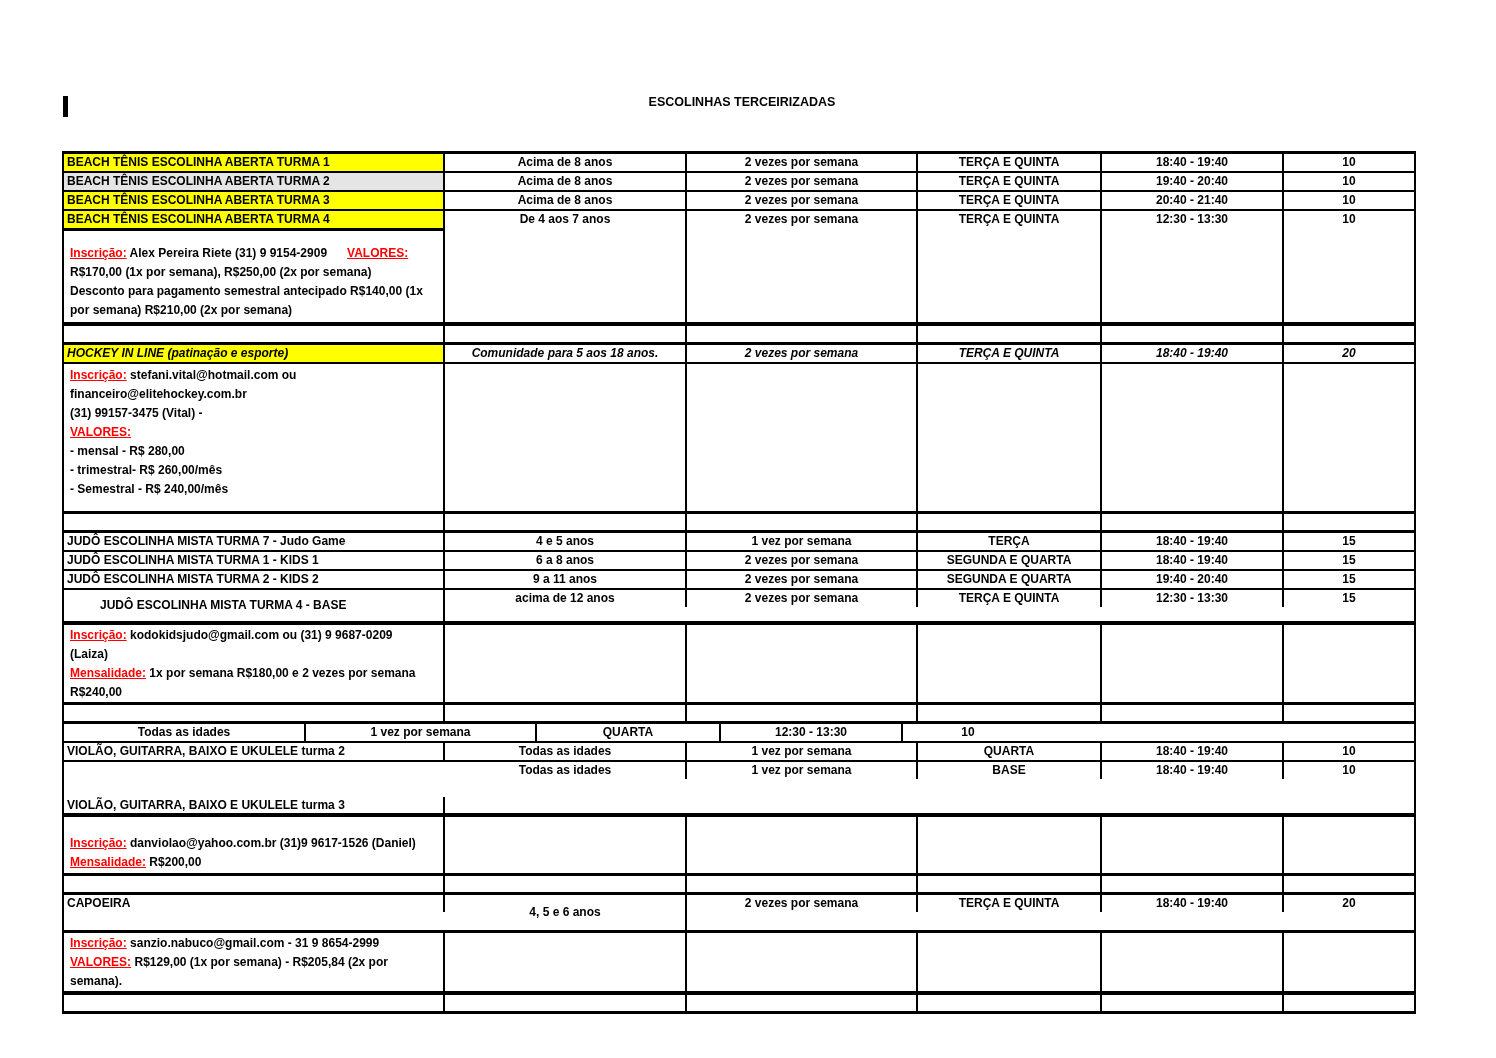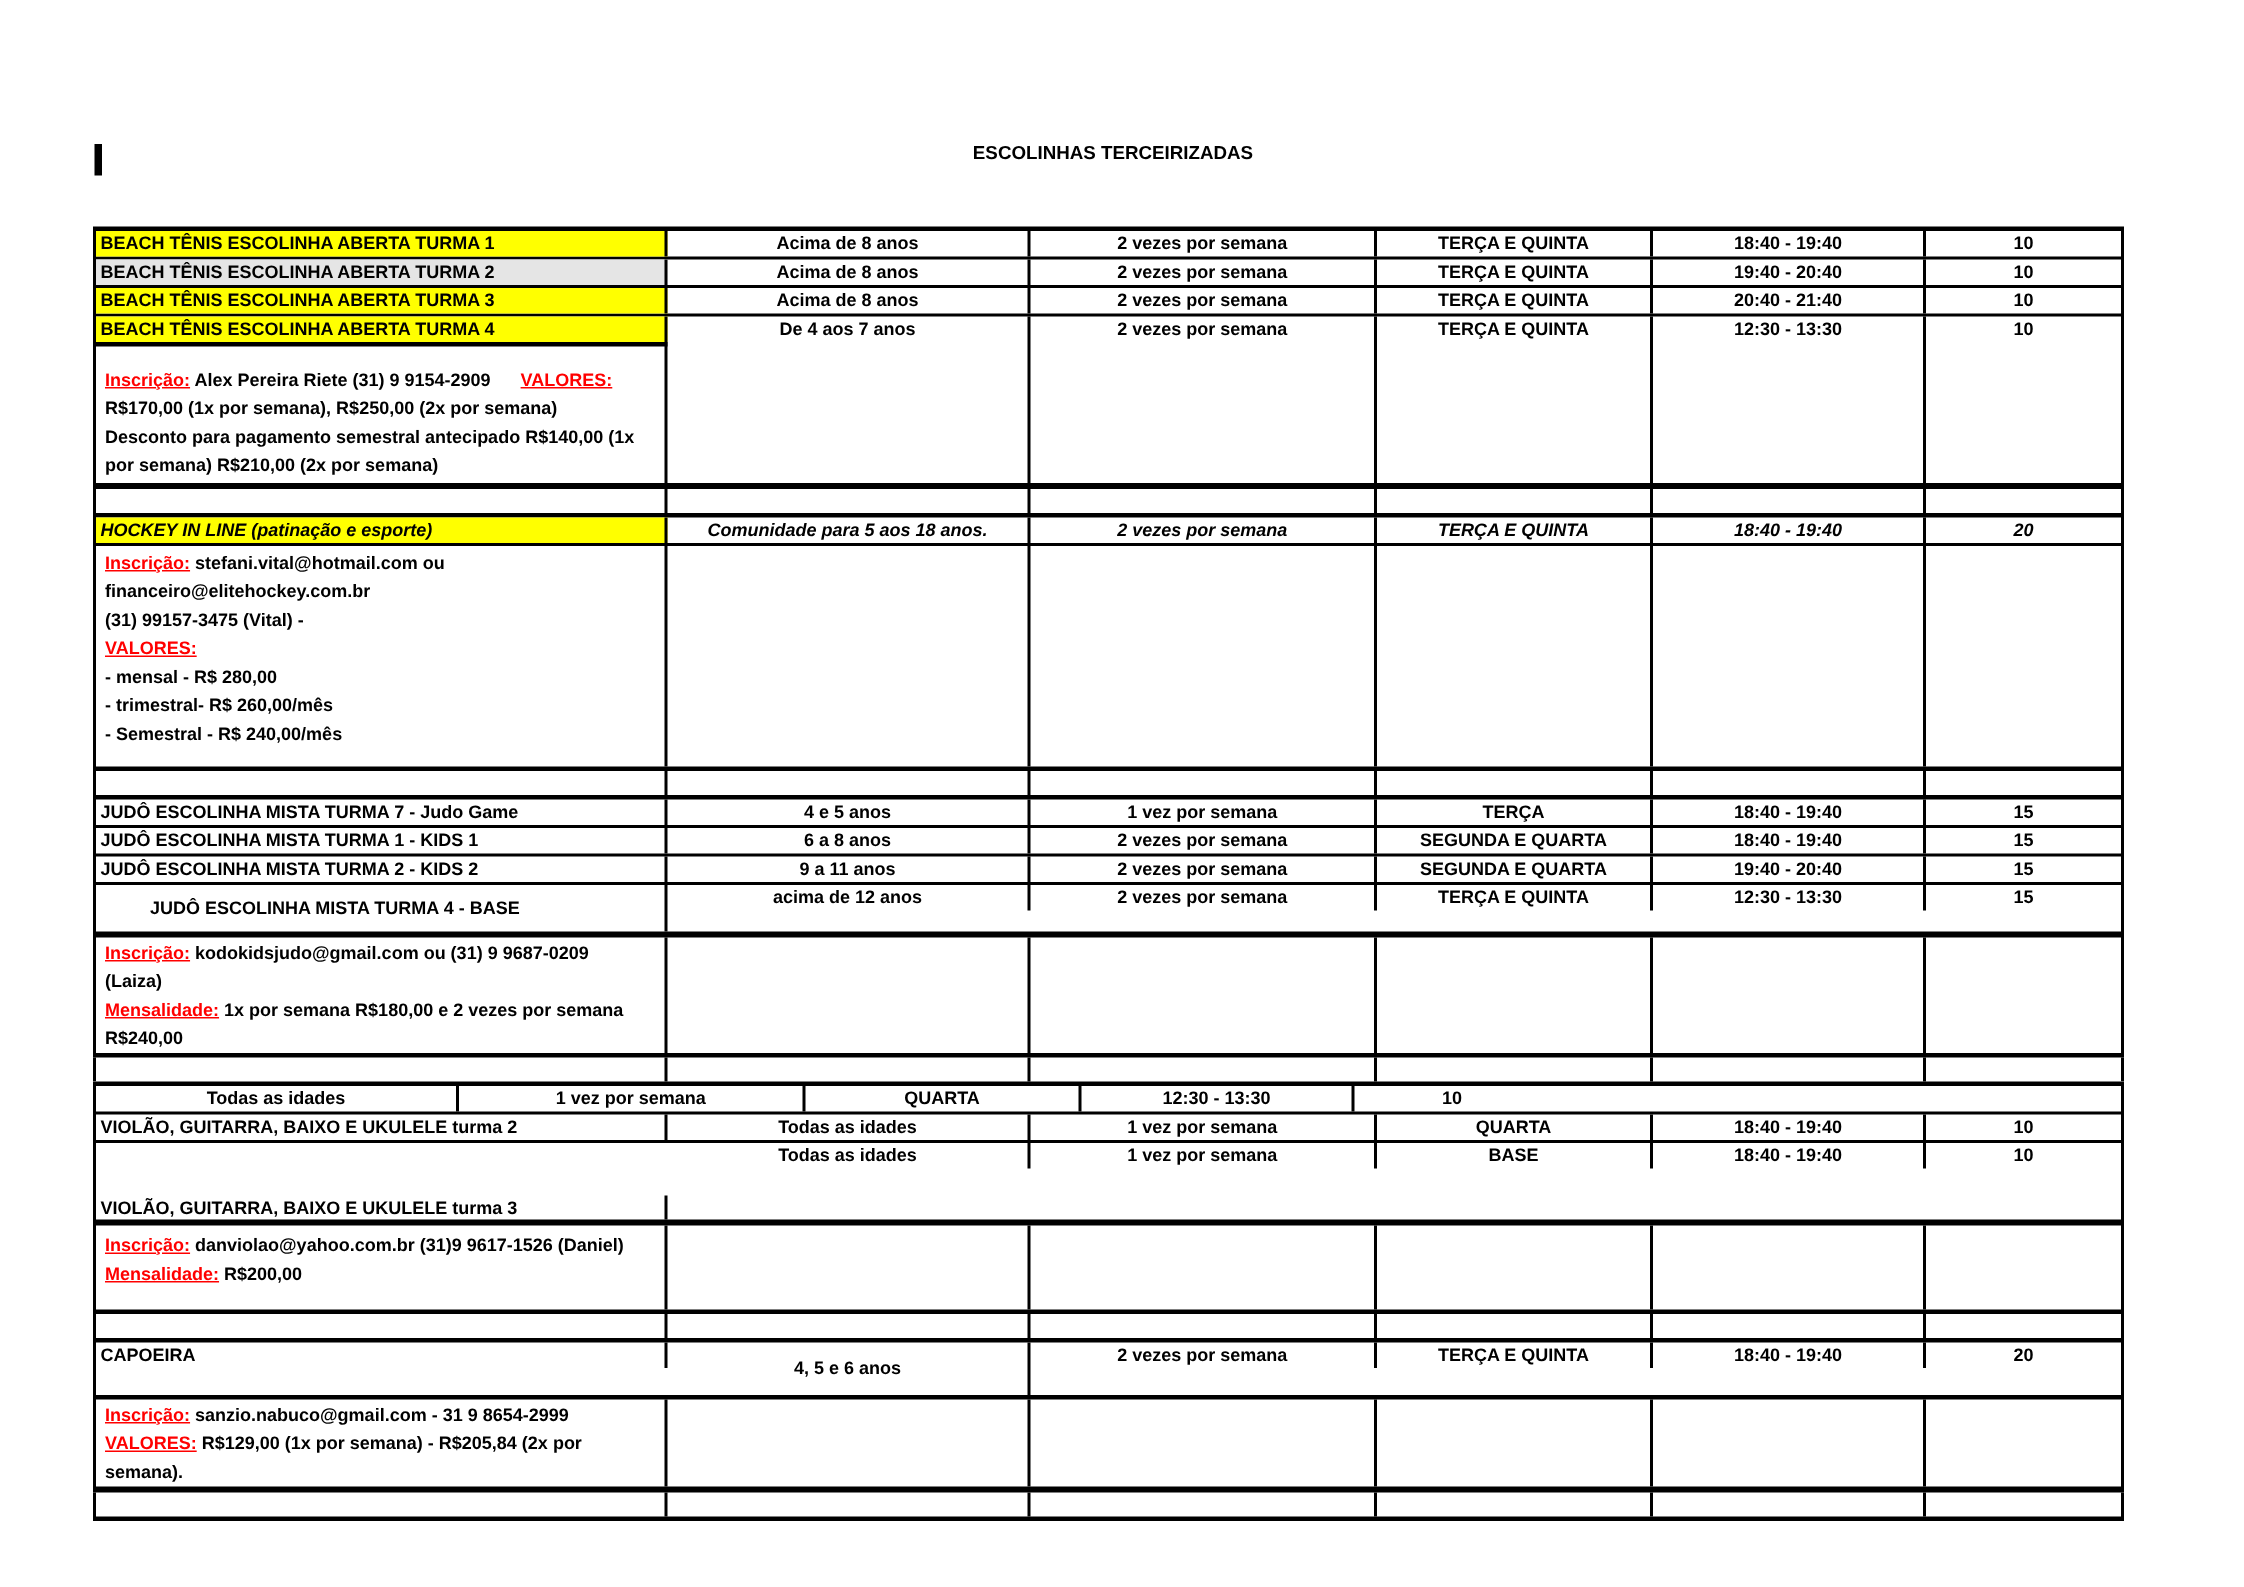--- a/index.html
+++ b/index.html
@@ -189,21 +189,21 @@
       <div class="row" style="border-bottom: 4px solid rgb(0, 0, 0);">
         <div class="cell c0" style="height: 16px; margin-top: 35px;">VIOLÃO, GUITARRA, BAIXO E UKULELE turma 3</div>
         <div class="cell c1" style="height: 17px;">Todas as idades</div>
         <div class="cell c2" style="height: 17px;">1 vez por semana</div>
         <div class="cell c3" style="height: 17px;">BASE</div>
         <div class="cell c4" style="height: 17px;">18:40 - 19:40</div>
         <div class="cell c5 last" style="height: 17px;">10</div>
       </div>
       <div class="inforow">
         <div class="cell infocell c0" style="min-height: 56px;">
-          <div class="infotext" style="padding-top: 4px;"><div><span style="color: rgb(255, 0, 0); text-decoration: underline;">Inscrição:</span><span> danviolao@yahoo.com.br (31)9 9617-1526 (Daniel)</span></div><div><span style="color: rgb(255, 0, 0); text-decoration: underline;">Mensalidade:</span><span> R$200,00</span></div></div>
+          <div class="infotext" style="padding-top: 17px;"><div><span style="color: rgb(255, 0, 0); text-decoration: underline;">Inscrição:</span><span> danviolao@yahoo.com.br (31)9 9617-1526 (Daniel)</span></div><div><span style="color: rgb(255, 0, 0); text-decoration: underline;">Mensalidade:</span><span> R$200,00</span></div></div>
         </div>
         <div class="cell infocell c1" style="min-height: 56px;"></div>
         <div class="cell infocell c2" style="min-height: 56px;"></div>
         <div class="cell infocell c3" style="min-height: 56px;"></div>
         <div class="cell infocell c4" style="min-height: 56px;"></div>
         <div class="cell infocell c5 last" style="min-height: 56px;"></div>
       </div>
     </div>
     <div class="gaprow">
       <div class="cell c0" style="height: 16px;"></div>

